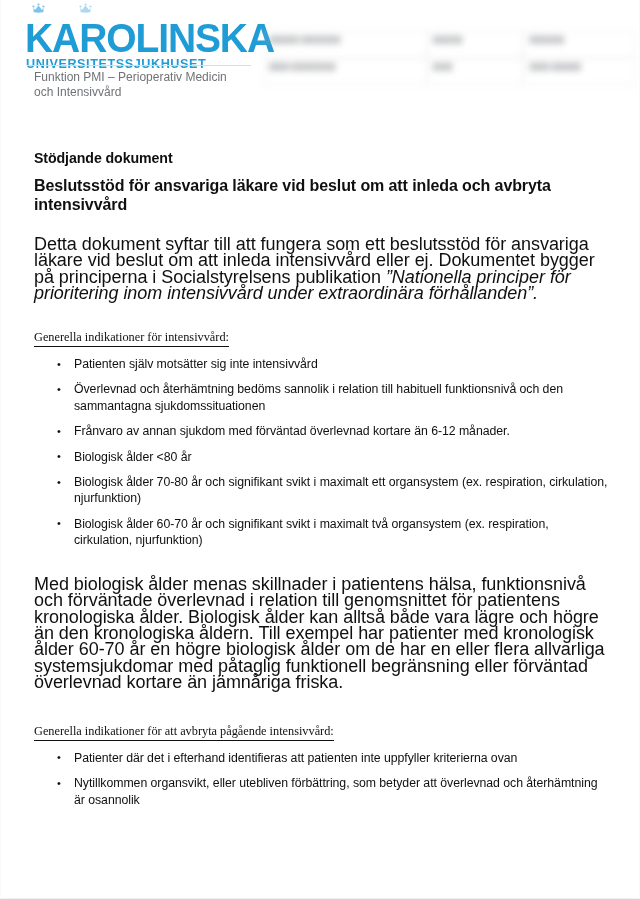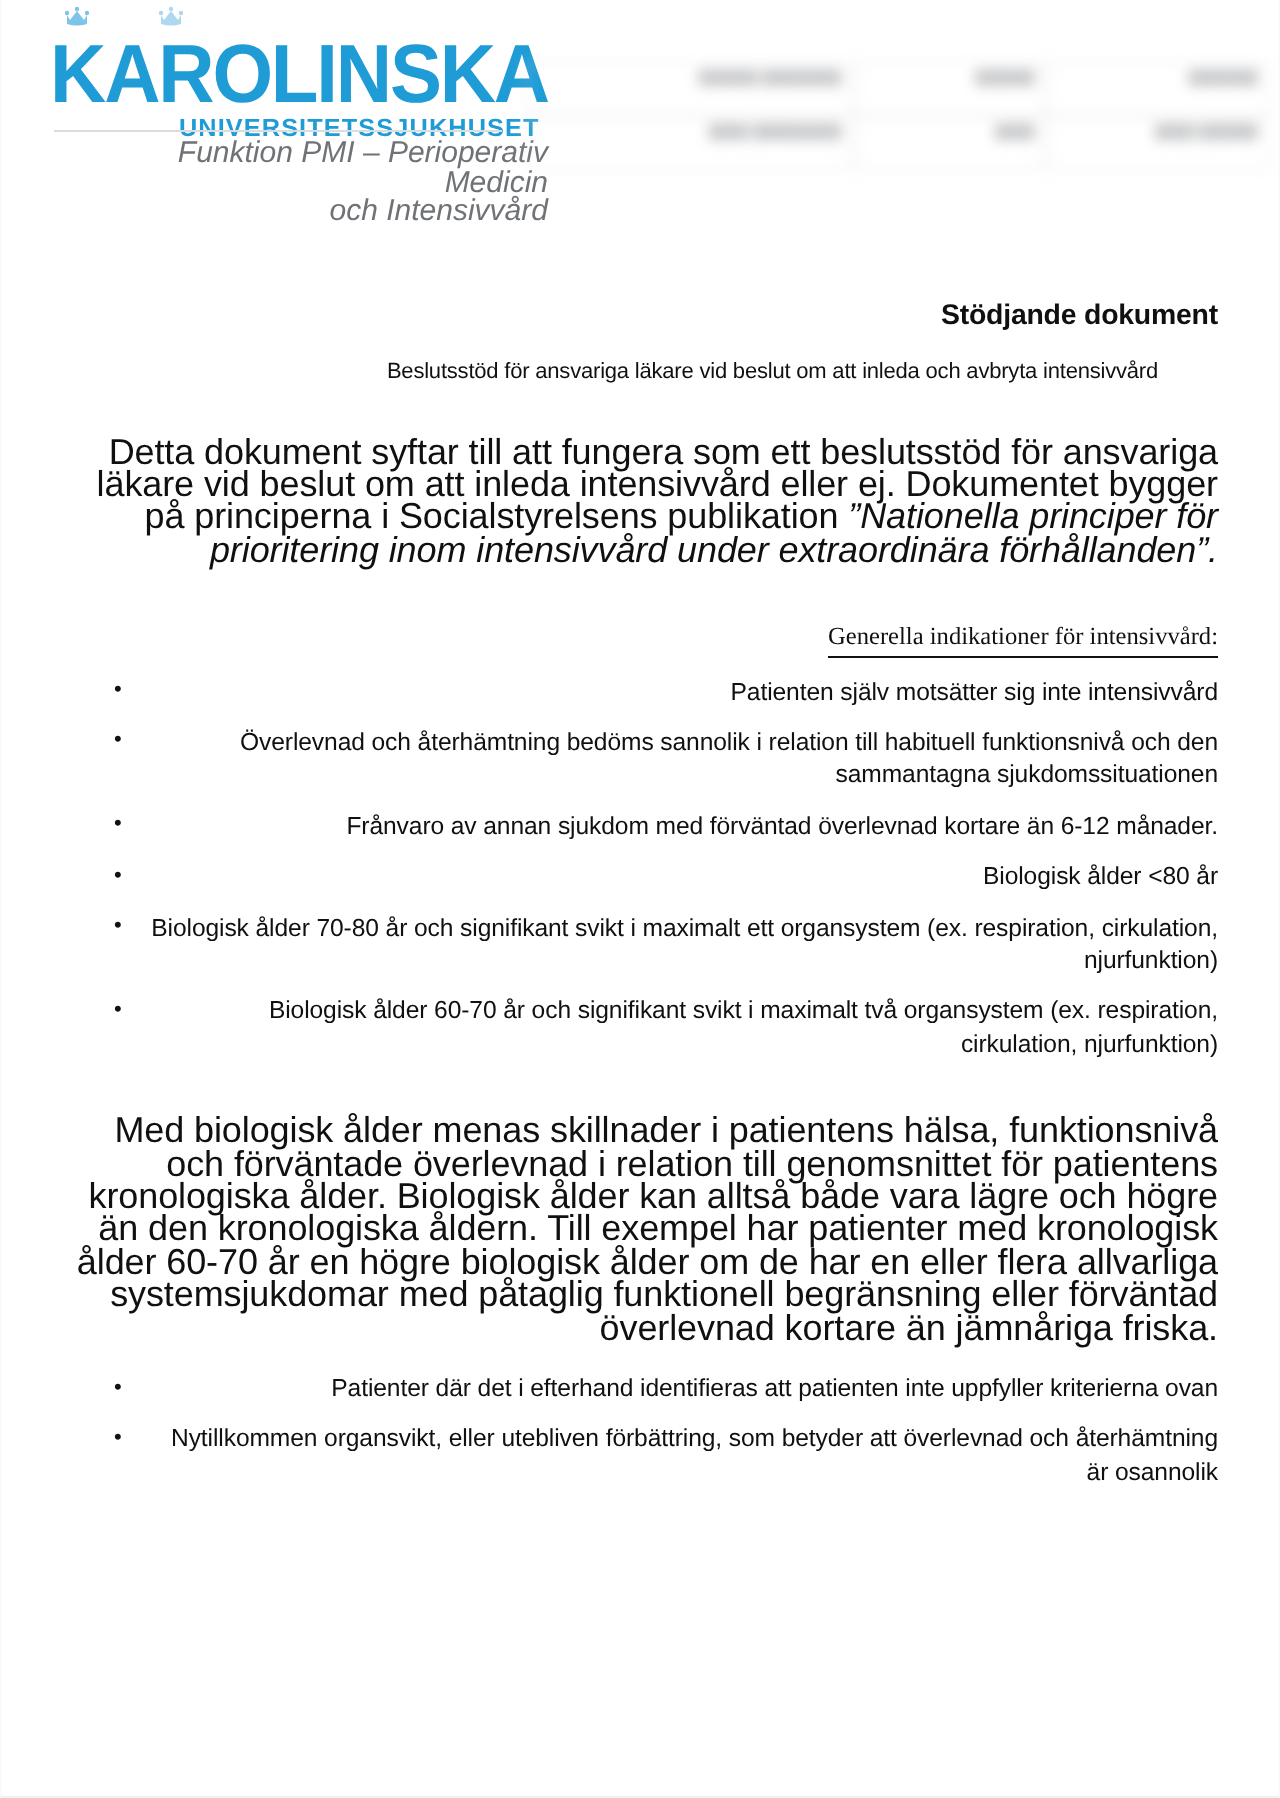--- a/index.html
+++ b/index.html
@@ -14,21 +14,20 @@
   .page {
     position: relative;
     width: 640px;
     height: 899px;
     background: #ffffff;
     overflow: hidden;
     box-sizing: border-box;
     border-bottom: 1px solid #f0f1f3;
     border-left: 1px solid #fafafa;
     border-right: 1px solid #fafafa;
-    text-align: right;
   }
 
   
   .header {
     position: relative;
     height: 118px;
   }
   .logo-block {
     position: absolute;
     left: 24px;
@@ -74,25 +73,24 @@
     left: 26px;
     top: 65px;
     width: 224px;
     height: 1px;
     background: #d9dde0;
   }
   .funktion {
     position: absolute;
     left: 33px;
     top: 70px;
-    font-size: 15px;
+    font-size: 12px;
     line-height: 14.5px;
     color: #6f7276;
     width: 240px;
-    font-style: italic;
   }
 
   
   .meta-table {
     position: absolute;
     left: 262px;
     top: 31px;
     width: 372px;
     height: 54px;
     filter: blur(3.2px);
@@ -128,22 +126,22 @@
     color: #101010;
   }
   h1.doc-kicker {
     font-size: 14.2px;
     font-weight: bold;
     margin: 0 0 10px 0;
     line-height: 17px;
     letter-spacing: -0.1px;
   }
   h2.doc-title {
-    font-size: 11px;
-    font-weight: normal;
+    font-size: 16px;
+    font-weight: bold;
     margin: 0 16px 22px 0;
     line-height: 18.5px;
     letter-spacing: -0.1px;
     max-width: 545px;
   }
   p.para {
     font-size: 18px;
     line-height: 16.4px;
     margin: 4px 0 14px 0;
     letter-spacing: -0.05px;
@@ -266,20 +264,23 @@
       <li>Frånvaro av annan sjukdom med förväntad överlevnad kortare än 6-12 månader.</li>
       <li>Biologisk ålder &lt;80 år</li>
       <li>Biologisk ålder 70-80 år och signifikant svikt i maximalt ett organsystem (ex. respiration, cirkulation, njurfunktion)</li>
       <li>Biologisk ålder 60-70 år och signifikant svikt i maximalt två organsystem (ex. respiration, cirkulation, njurfunktion)</li>
     </ul>
 
     <div class="gap-sm"></div>
 
     <p class="para">Med biologisk ålder menas skillnader i patientens hälsa, funktionsnivå och förväntade överlevnad i relation till genomsnittet för patientens kronologiska ålder. Biologisk ålder kan alltså både vara lägre och högre än den kronologiska åldern. Till exempel har patienter med kronologisk ålder 60-70 år en högre biologisk ålder om de har en eller flera allvarliga systemsjukdomar med påtaglig funktionell begränsning eller förväntad överlevnad kortare än jämnåriga friska.</p>
 
+    <div class="subhead-wrap">
+      <h3 class="subhead">Generella indikationer för att avbryta pågående intensivvård:</h3>
+    </div>
 
     <ul class="bullets">
       <li>Patienter där det i efterhand identifieras att patienten inte uppfyller kriterierna ovan</li>
       <li>Nytillkommen organsvikt, eller utebliven förbättring, som betyder att överlevnad och återhämtning är osannolik</li>
     </ul>
 
   </div>
 </div>
 
 </body></html>

